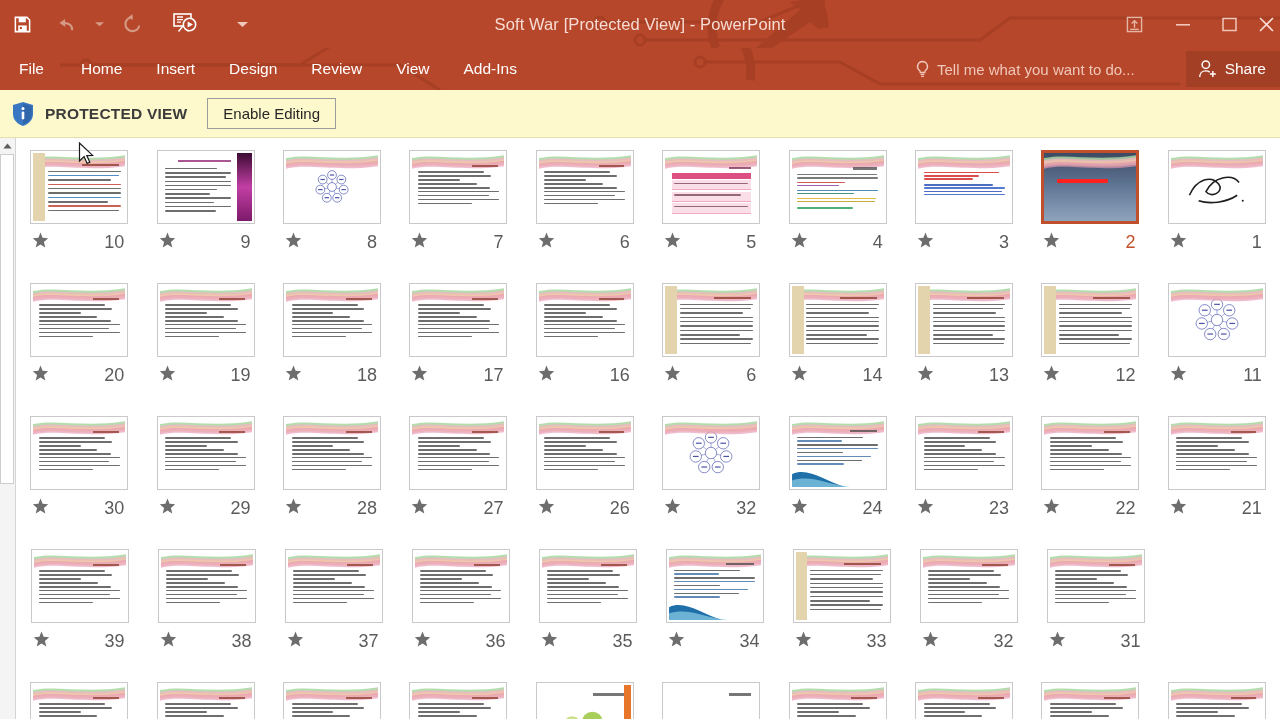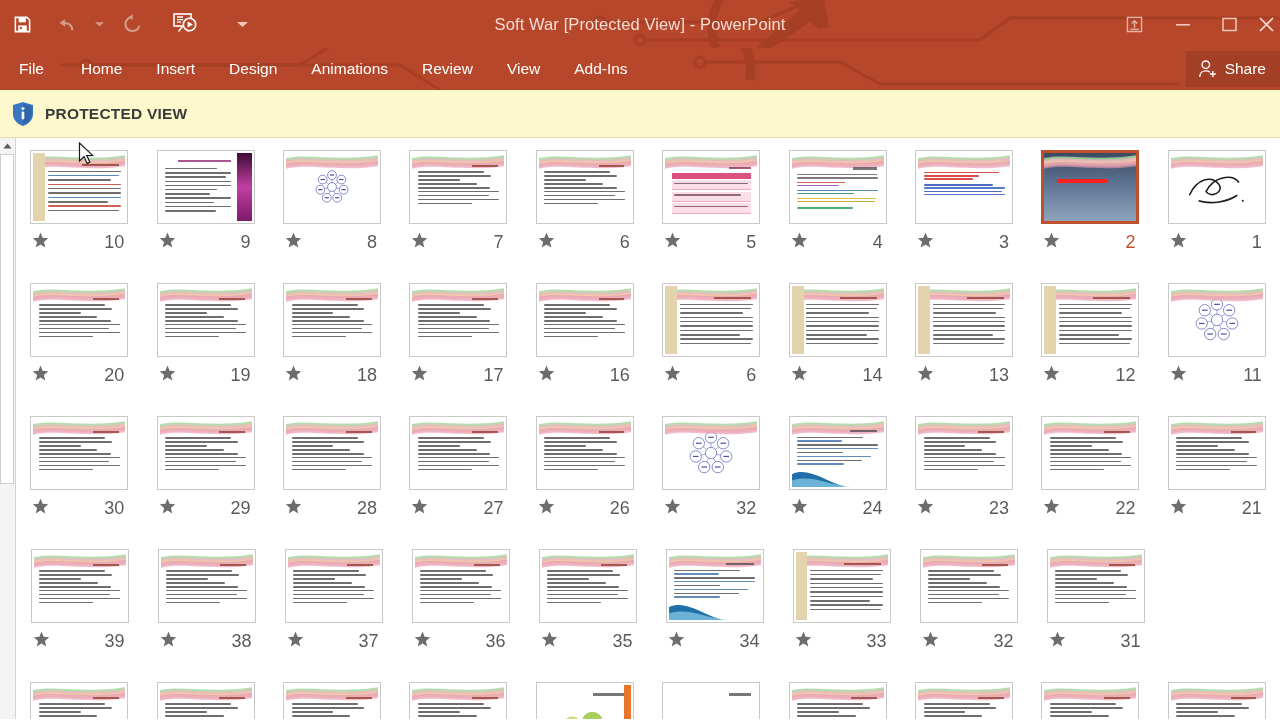--- a/index.html
+++ b/index.html
@@ -263,26 +263,32 @@
     <g fill="none" stroke="#a63f24" stroke-width="9">
       <path d="M712 -30 a56 56 0 0 1 38 62"></path>
     </g>
   </svg>
 
   <div class="tabs">
     <div class="tab file">File</div>
     <div class="tab">Home</div>
     <div class="tab">Insert</div>
     <div class="tab">Design</div>
-    <div class="tab">Animations</div>
     <div class="tab">Review</div>
     <div class="tab">View</div>
     <div class="tab">Add-Ins</div>
   </div>
 
+  <div class="tellme">
+    <svg width="15" height="19" viewBox="0 0 15 19">
+      <path d="M7.5 1.5 a5 5 0 0 1 3.2 8.8 c-.8.7-1 1.3-1 2.2 H5.3 c0-.9-.2-1.5-1-2.2 A5 5 0 0 1 7.5 1.5 Z" fill="none" stroke="#f0c7ba" stroke-width="1.4"></path>
+      <path d="M5.6 14.4 h3.8 M6.1 16.4 h2.8" stroke="#f0c7ba" stroke-width="1.4"></path>
+    </svg>
+    <span>Tell me what you want to do...</span>
+  </div>
 
   <div class="share">
     <svg width="20" height="20" viewBox="0 0 21 21">
       <circle cx="8.2" cy="6" r="3.9" fill="none" stroke="#ffffff" stroke-width="1.5"></circle>
       <path d="M1.8 19 c0-4 2.8-6.5 6.4-6.5 c1.6 0 3 .5 4.1 1.3" fill="none" stroke="#ffffff" stroke-width="1.5"></path>
       <path d="M15.6 12.6 v6.2 M12.5 15.7 h6.2" stroke="#ffffff" stroke-width="1.5"></path>
     </svg>
     <span>Share</span>
   </div>
 </div>
@@ -290,20 +296,21 @@
 <div class="pvbar">
   <div class="pv-shield">
     <svg width="22" height="26" viewBox="0 0 22 26">
       <path d="M11 1 L21 4 V13 c0 6-4.6 10.3-10 12 C5.6 23.3 1 19 1 13 V4 Z" fill="#3a77c2"></path>
       <path d="M11 2.4 L19.6 5 V13 c0 5.2-3.9 9-8.6 10.5 Z" fill="#2f66ab"></path>
       <circle cx="11" cy="7.6" r="1.5" fill="#ffffff"></circle>
       <rect x="9.7" y="10.4" width="2.6" height="8" rx="1.1" fill="#ffffff"></rect>
     </svg>
   </div>
   <div class="pv-strong">PROTECTED VIEW</div>
+  <div class="pv-btn">Enable Editing</div>
 </div>
 
 <div class="workarea">
 
   <div class="vscroll">
     <div class="vs-arrow">
       <svg width="9" height="6" viewBox="0 0 9 6">
         <path d="M4.5 0.4 L8.6 5.6 L0.4 5.6 Z" fill="#5d5d5d"></path>
       </svg>
     </div>

